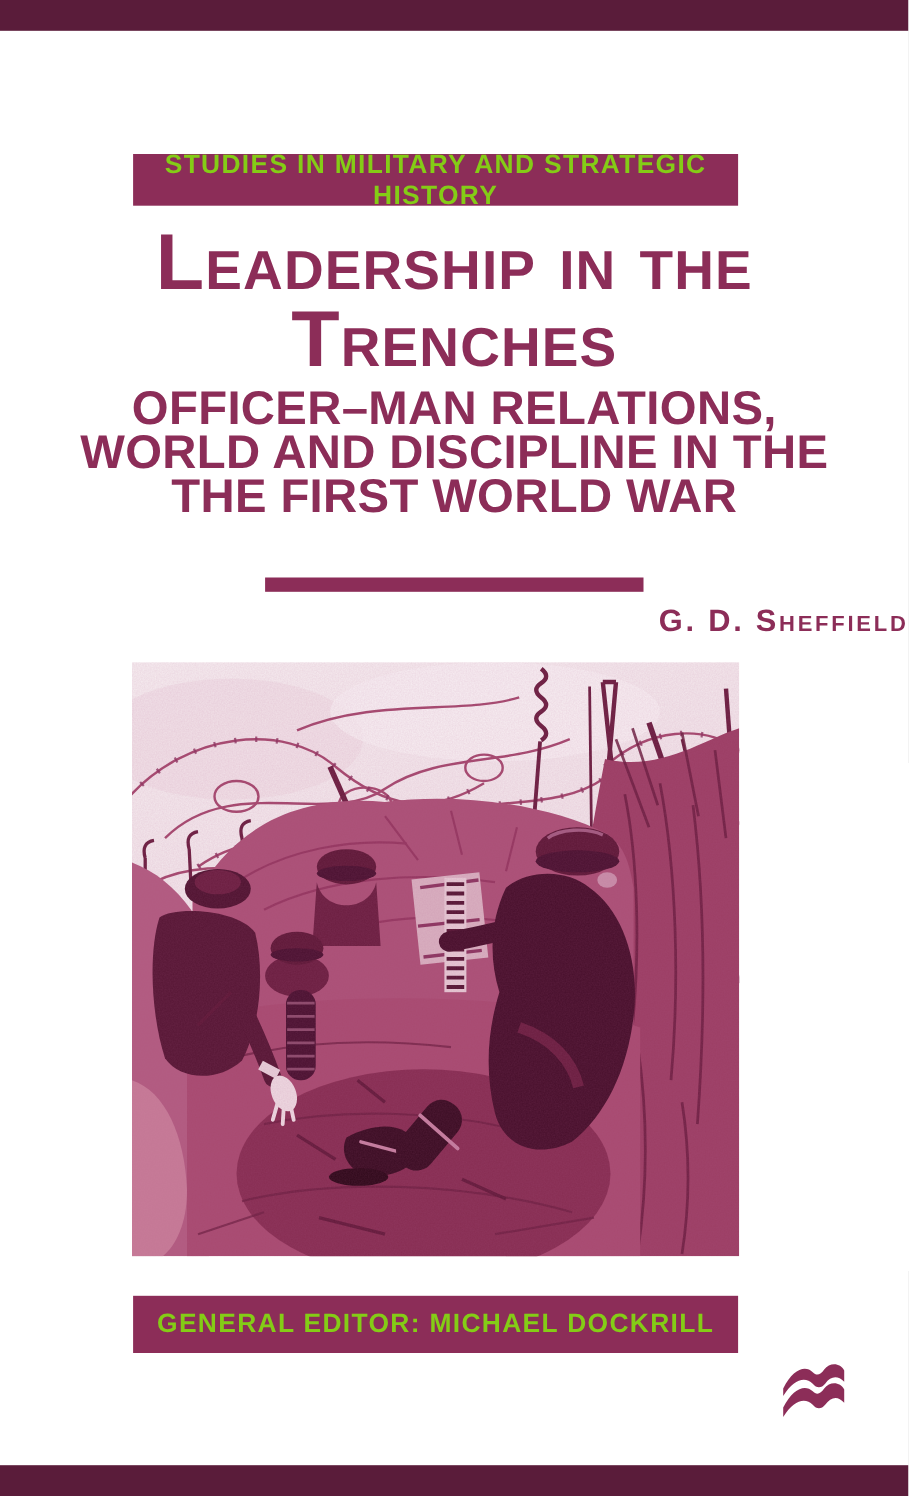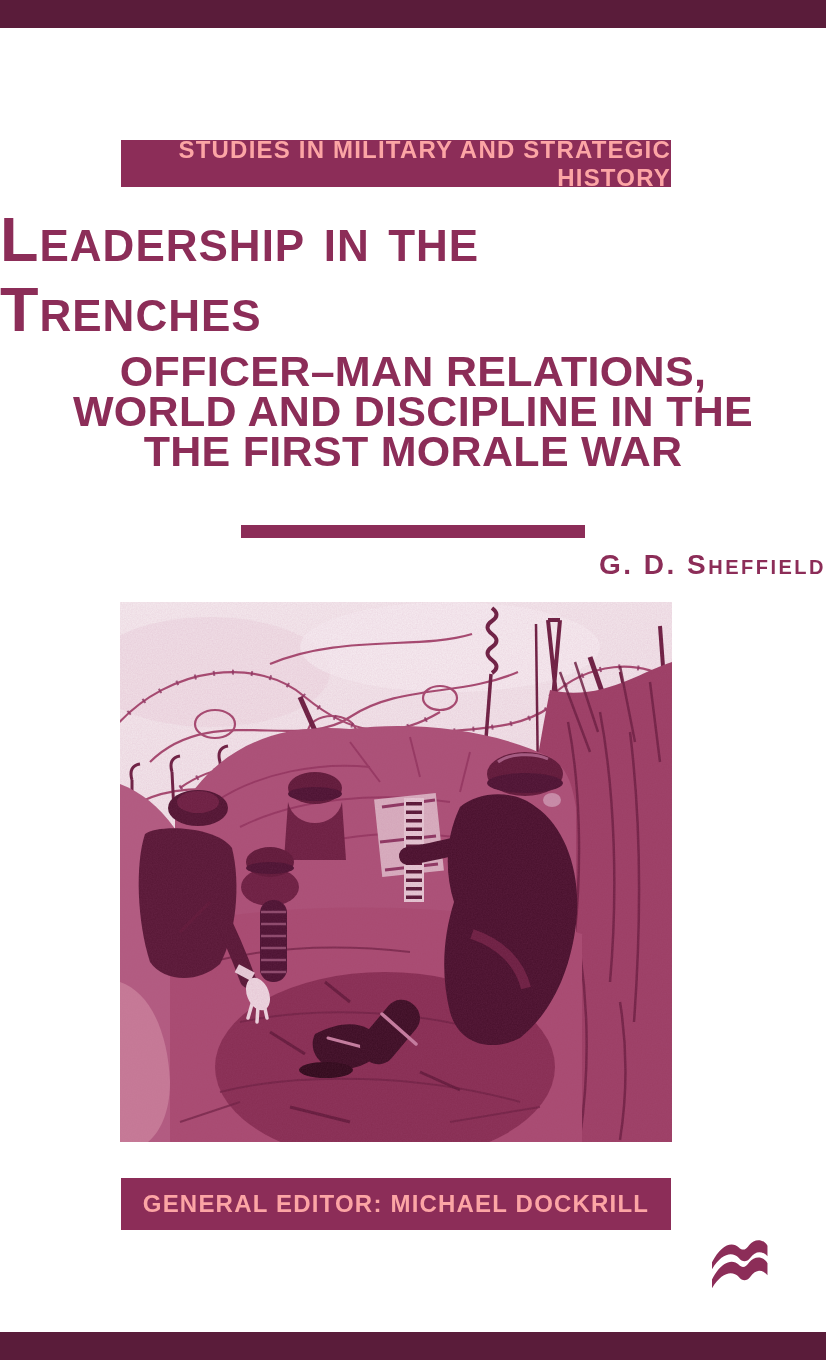--- a/index.html
+++ b/index.html
@@ -13,32 +13,32 @@
   }
   .edge-bar{
     position:absolute;left:0;width:826px;height:28px;
     background:#5a1c3a;
   }
   .edge-bar.top{top:0;}
   .edge-bar.bottom{top:1332px;}
 
   .banner{
     position:absolute;left:121px;width:550px;
-    background:#8c2d58;color:#fca5a5;
+    background:#8c2d58;color:#84cc16;
     display:flex;align-items:center;justify-content:center;
-    font-weight:bold;text-align:right;
+    font-weight:bold;text-align:center;
   }
   .series-banner{top:140px;height:47px;font-size:24px;letter-spacing:1.2px;}
   .editor-banner{top:1178px;height:52px;font-size:24px;letter-spacing:1.2px;}
 
   .title{
     position:absolute;top:204px;left:0;width:826px;
-    text-align:left;color:#8c2d58;
+    text-align:center;color:#8c2d58;
     font-weight:bold;font-variant:small-caps;
-    font-size:63px;line-height:70px;letter-spacing:1px;
+    font-size:72px;line-height:70px;letter-spacing:1px;
   }
   .subtitle{
     position:absolute;top:351px;left:63px;width:700px;
     text-align:center;color:#8c2d58;
     font-weight:bold;font-size:43px;line-height:40px;letter-spacing:0.3px;
   }
   .rule{
     position:absolute;top:525px;left:50%;transform:translateX(-50%);
     width:344px;height:13px;background:#8c2d58;
   }
@@ -69,21 +69,21 @@
   </div>
 
   <div class="title">
     <div>Leadership in the</div>
     <div>Trenches</div>
   </div>
 
   <div class="subtitle">
     <div>OFFICER–MAN RELATIONS,</div>
     <div>WORLD AND DISCIPLINE IN THE</div>
-    <div>THE FIRST MORALE WAR</div>
+    <div>THE FIRST WORLD WAR</div>
   </div>
 
   <div class="rule"></div>
 
   <div class="author">G. D. Sheffield</div>
 
   <div class="photo" role="img" aria-label="Duotone maroon photograph of British First World War soldiers in Brodie helmets crouching in a trench beneath tangled barbed wire and screw pickets">
     <svg viewBox="0 0 552 540" xmlns="http://www.w3.org/2000/svg">
       <defs>
         <linearGradient id="sky" x1="0" y1="0" x2="0.3" y2="1">

